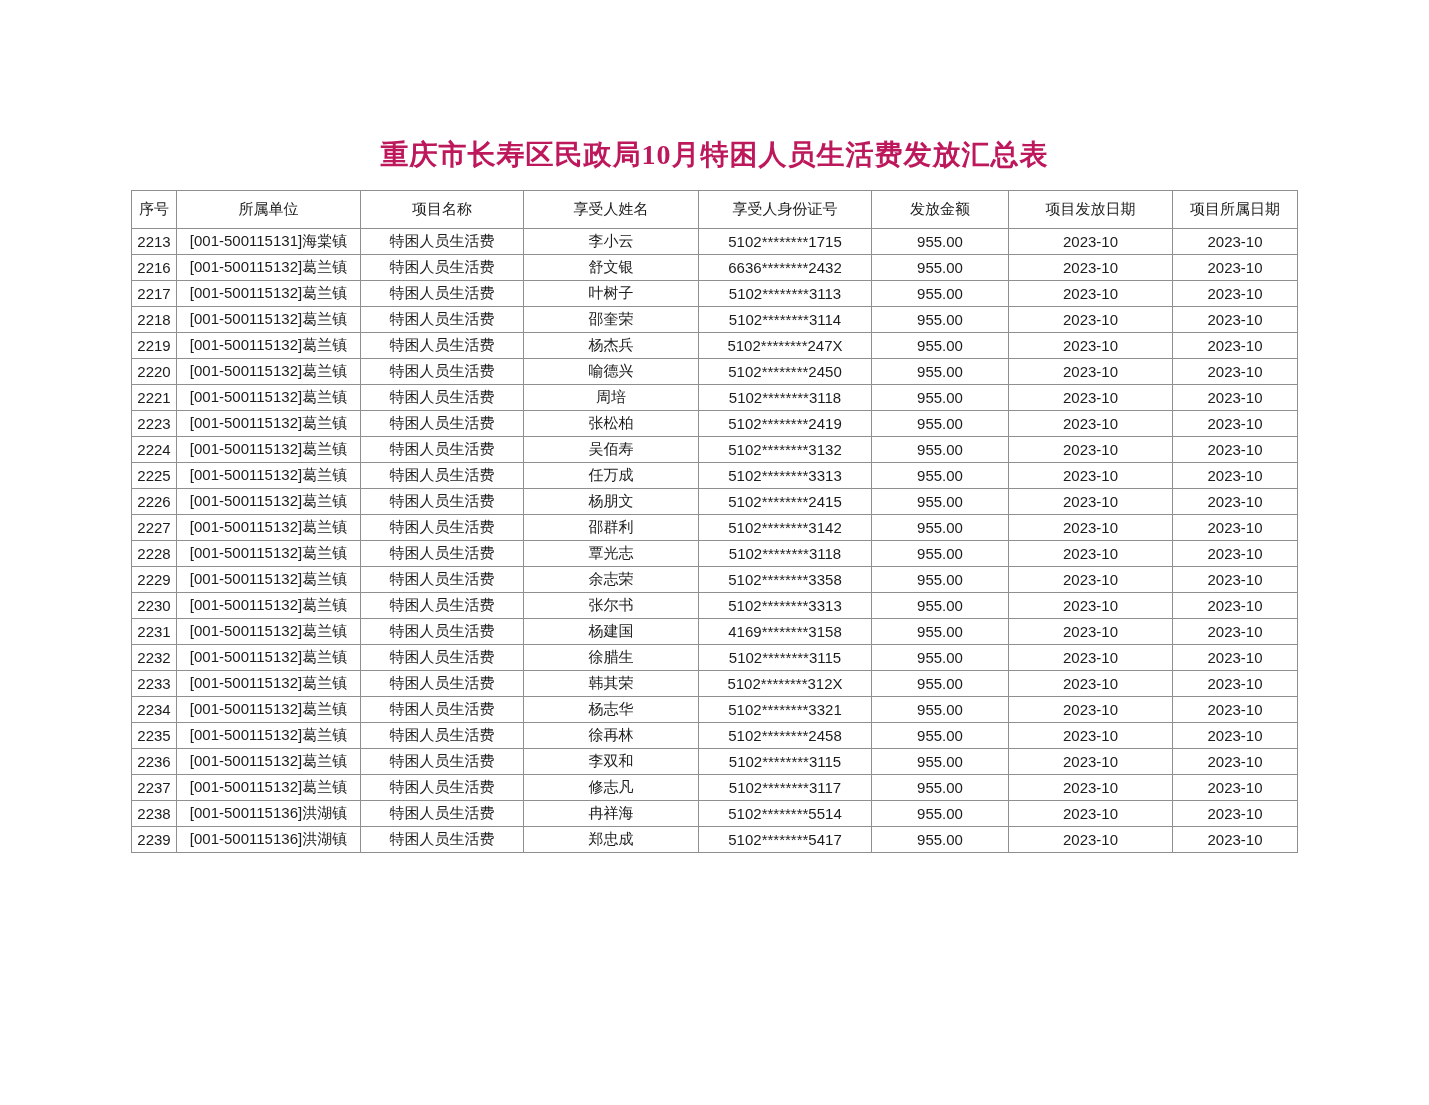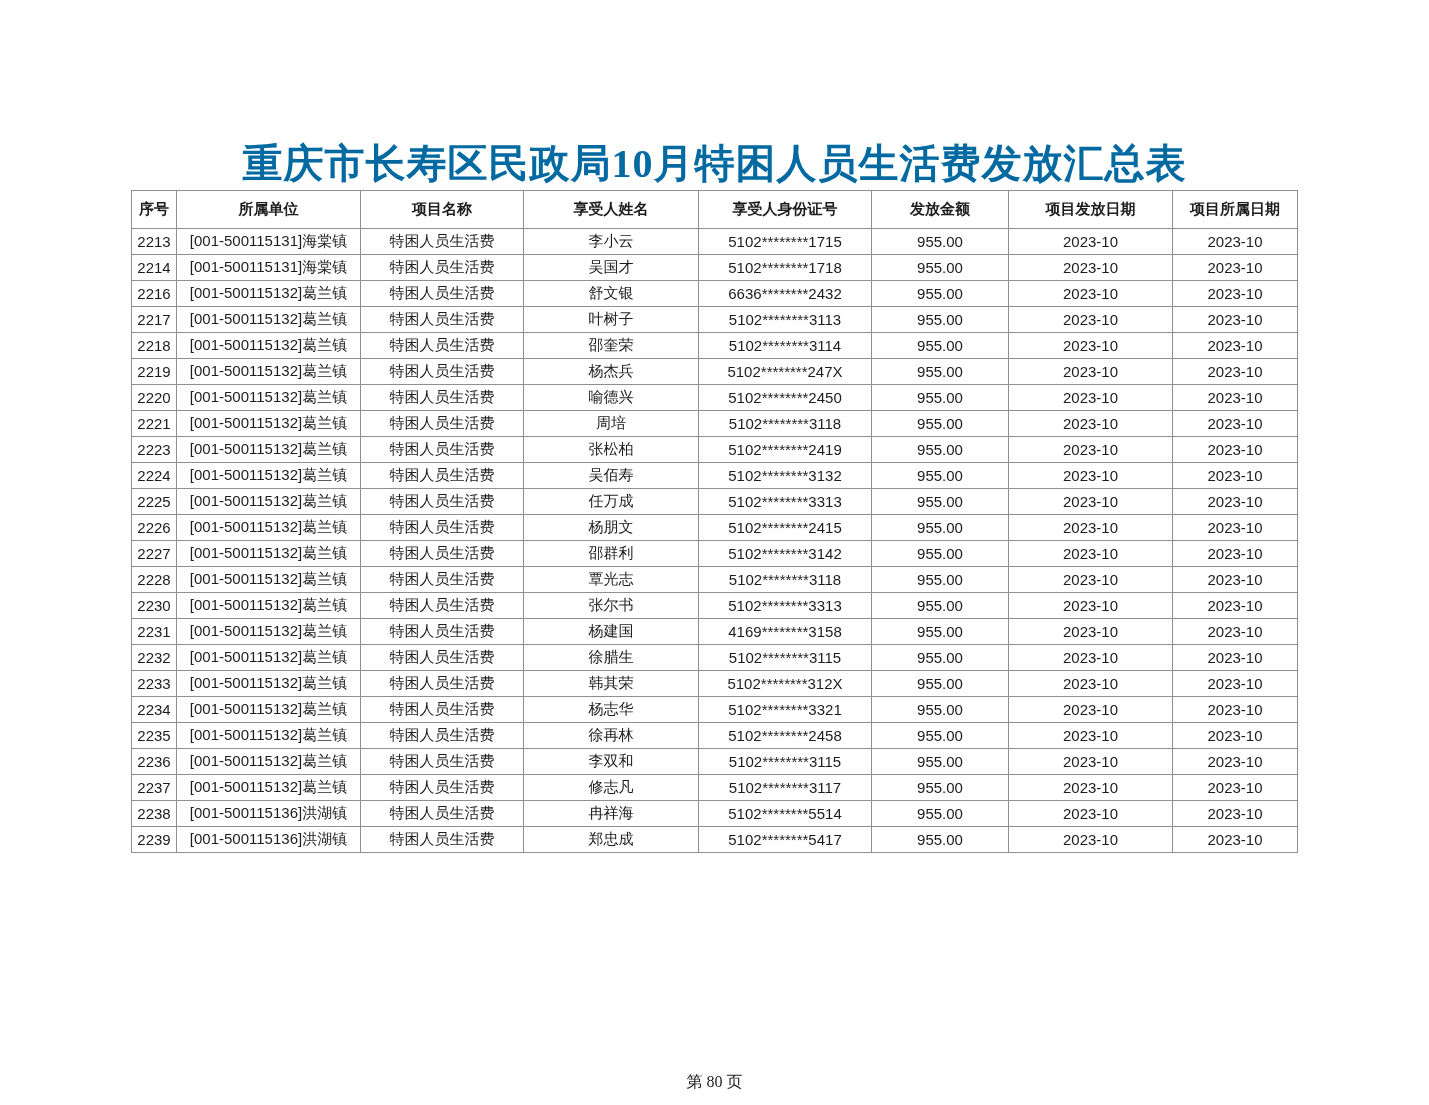--- a/index.html
+++ b/index.html
@@ -13,22 +13,22 @@
     font-family: "Liberation Sans", "DejaVu Sans", sans-serif;
   }
   .doc-title {
     position: absolute;
     top: 136px;
     left: 0;
     width: 100%;
     text-align: center;
     font-family: "Liberation Serif", "DejaVu Serif", serif;
     font-weight: bold;
-    font-size: 40px;
-    color: #0369a1;
+    font-size: 28px;
+    color: #be185d;
     letter-spacing: 1px;
   }
   table.report {
     position: absolute;
     left: 131px;
     top: 190px;
     width: 1166px;
     border-collapse: collapse;
     table-layout: fixed;
   }
@@ -36,21 +36,21 @@
     border: 1px solid #8f8f8f;
     text-align: center;
     vertical-align: middle;
     color: #1c1c1c;
     font-size: 15px;
     overflow: hidden;
     white-space: nowrap;
   }
   table.report th {
     height: 38px;
-    font-weight: bold;
+    font-weight: normal;
     background: #ffffff;
   }
   table.report td { height: 26px; }
   col.c1 { width: 45px; }
   col.c2 { width: 184px; }
   col.c3 { width: 163px; }
   col.c4 { width: 175px; }
   col.c5 { width: 173px; }
   col.c6 { width: 137px; }
   col.c7 { width: 164px; }
@@ -101,30 +101,20 @@
           <td>2213</td>
           <td>[001-500115131]海棠镇</td>
           <td>特困人员生活费</td>
           <td>李小云</td>
           <td>5102********1715</td>
           <td>955.00</td>
           <td>2023-10</td>
           <td>2023-10</td>
         </tr>
         <tr>
-          <td>2214</td>
-          <td>[001-500115131]海棠镇</td>
-          <td>特困人员生活费</td>
-          <td>吴国才</td>
-          <td>5102********1718</td>
-          <td>955.00</td>
-          <td>2023-10</td>
-          <td>2023-10</td>
-        </tr>
-        <tr>
           <td>2216</td>
           <td>[001-500115132]葛兰镇</td>
           <td>特困人员生活费</td>
           <td>舒文银</td>
           <td>6636********2432</td>
           <td>955.00</td>
           <td>2023-10</td>
           <td>2023-10</td>
         </tr>
         <tr>
@@ -231,20 +221,30 @@
           <td>2228</td>
           <td>[001-500115132]葛兰镇</td>
           <td>特困人员生活费</td>
           <td>覃光志</td>
           <td>5102********3118</td>
           <td>955.00</td>
           <td>2023-10</td>
           <td>2023-10</td>
         </tr>
         <tr>
+          <td>2229</td>
+          <td>[001-500115132]葛兰镇</td>
+          <td>特困人员生活费</td>
+          <td>余志荣</td>
+          <td>5102********3358</td>
+          <td>955.00</td>
+          <td>2023-10</td>
+          <td>2023-10</td>
+        </tr>
+        <tr>
           <td>2230</td>
           <td>[001-500115132]葛兰镇</td>
           <td>特困人员生活费</td>
           <td>张尔书</td>
           <td>5102********3313</td>
           <td>955.00</td>
           <td>2023-10</td>
           <td>2023-10</td>
         </tr>
         <tr>
@@ -333,15 +333,14 @@
           <td>特困人员生活费</td>
           <td>郑忠成</td>
           <td>5102********5417</td>
           <td>955.00</td>
           <td>2023-10</td>
           <td>2023-10</td>
         </tr>
       </tbody>
   </table>
 
-  <div class="page-footer">第 80 页</div>
 
 </div>
 
 </body></html>

